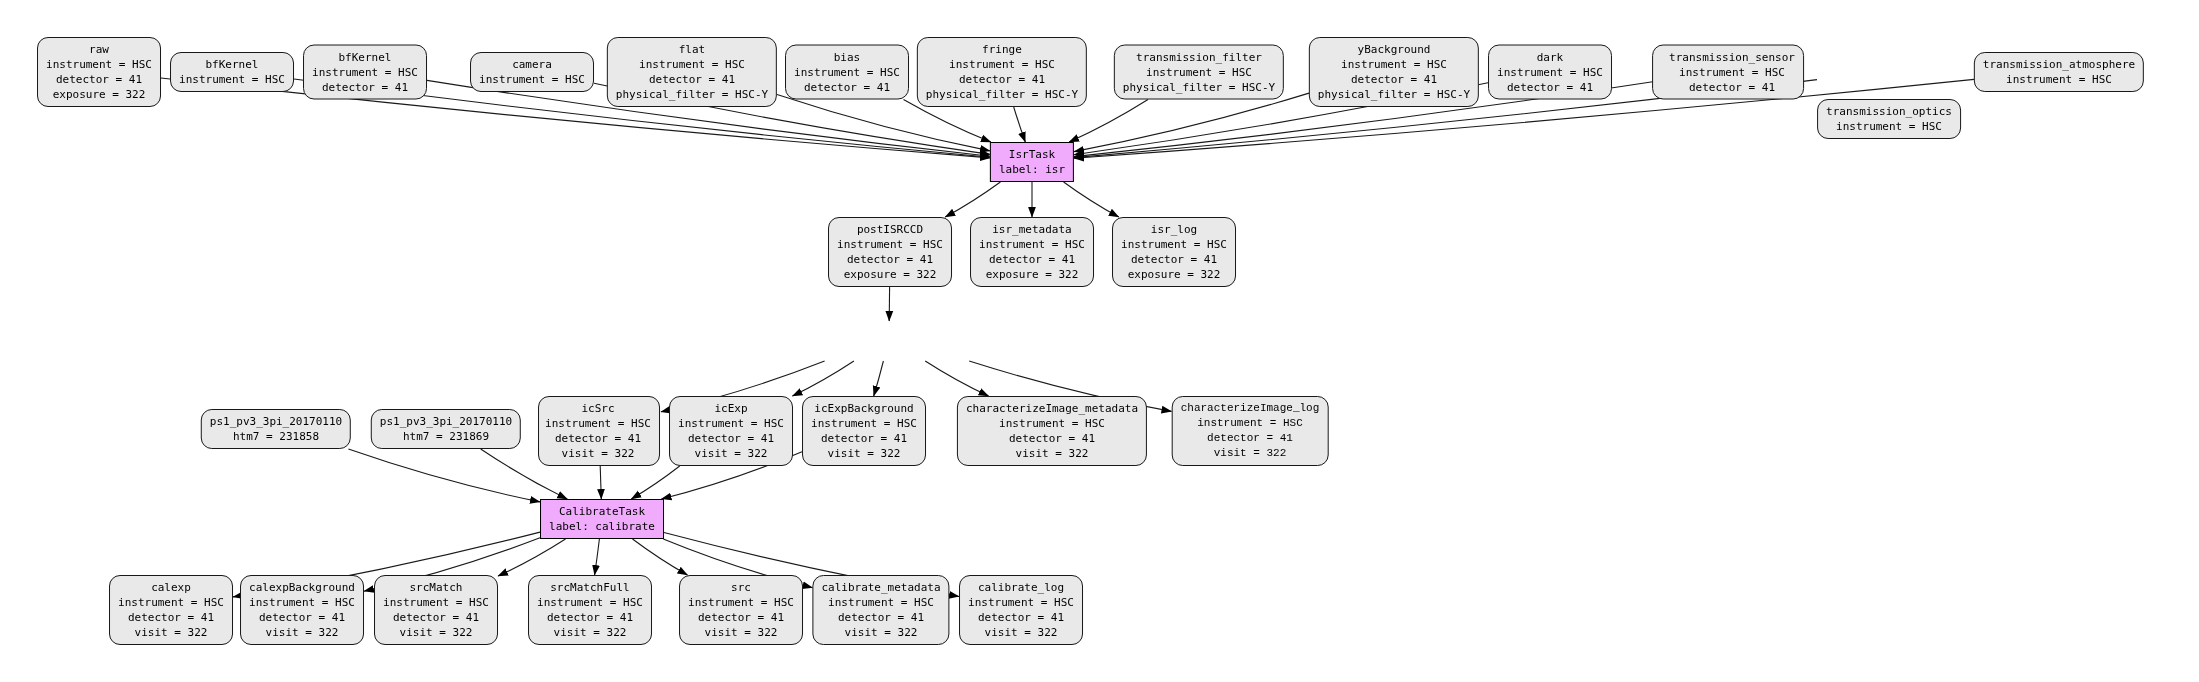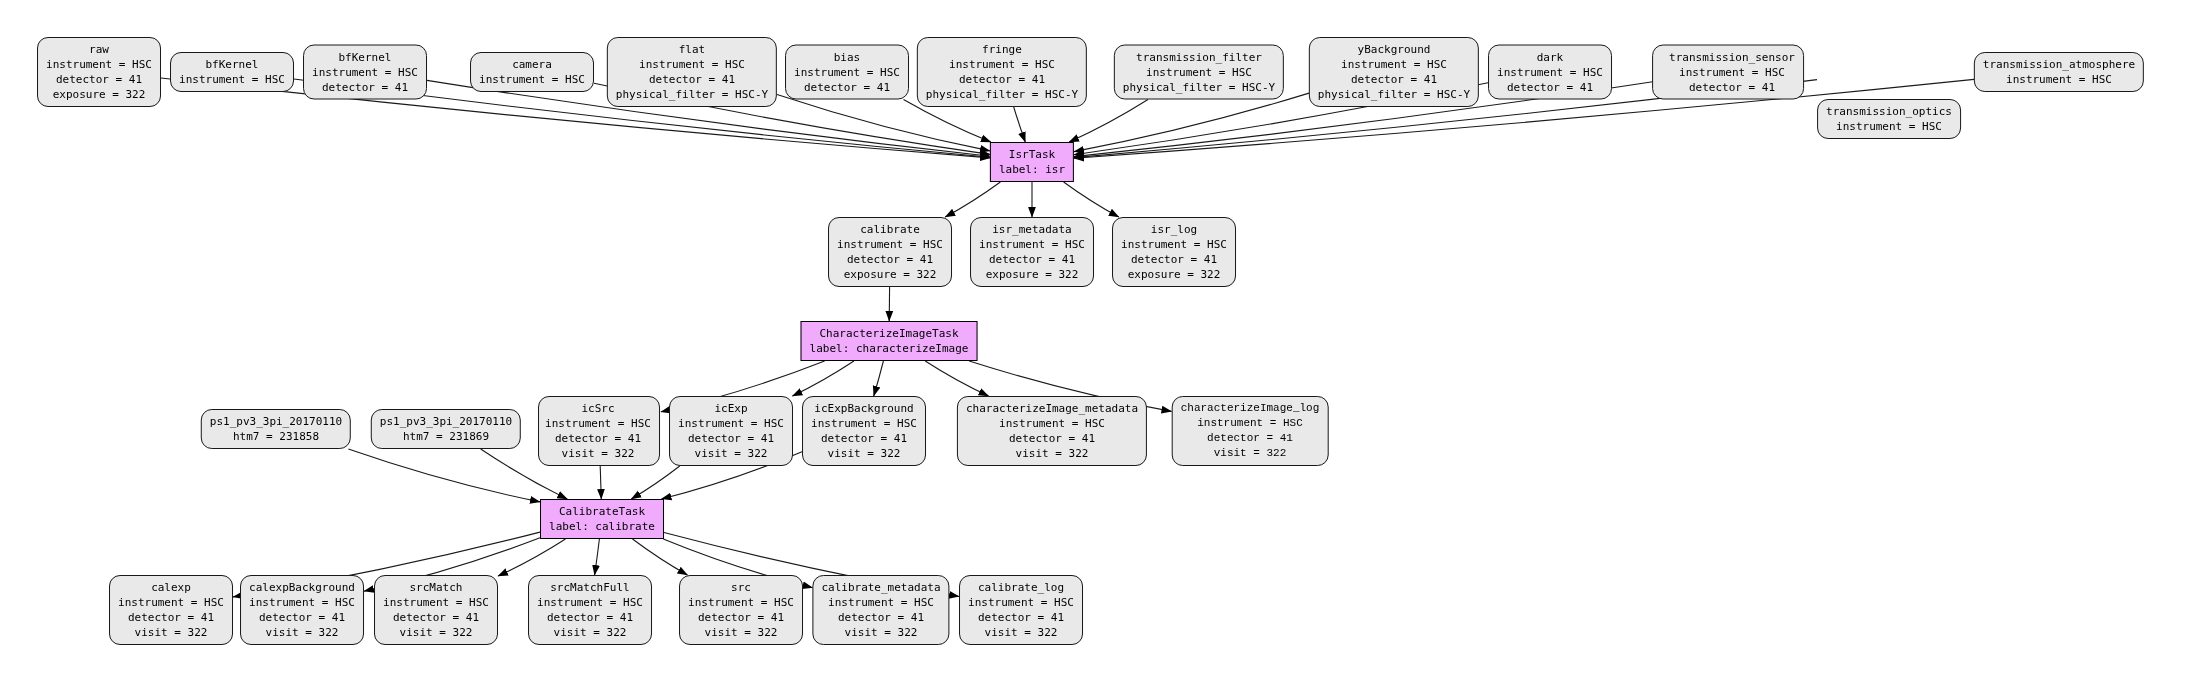--- a/index.html
+++ b/index.html
@@ -94,24 +94,23 @@
       <div class="node dataset" style="left: 692px; top: 72px;"><div class="node-line node-title">flat</div><div class="node-line">instrument = HSC</div><div class="node-line">detector = 41</div><div class="node-line">physical_filter = HSC-Y</div></div>
       <div class="node dataset" style="left: 847px; top: 72px;"><div class="node-line node-title">bias</div><div class="node-line">instrument = HSC</div><div class="node-line">detector = 41</div></div>
       <div class="node dataset" style="left: 1002px; top: 72px;"><div class="node-line node-title">fringe</div><div class="node-line">instrument = HSC</div><div class="node-line">detector = 41</div><div class="node-line">physical_filter = HSC-Y</div></div>
       <div class="node dataset" style="left: 1199px; top: 72px;"><div class="node-line node-title">transmission_filter</div><div class="node-line">instrument = HSC</div><div class="node-line">physical_filter = HSC-Y</div></div>
       <div class="node dataset" style="left: 1394px; top: 72px;"><div class="node-line node-title">yBackground</div><div class="node-line">instrument = HSC</div><div class="node-line">detector = 41</div><div class="node-line">physical_filter = HSC-Y</div></div>
       <div class="node dataset" style="left: 1550px; top: 72px;"><div class="node-line node-title">dark</div><div class="node-line">instrument = HSC</div><div class="node-line">detector = 41</div></div>
       <div class="node dataset" style="left: 1728px; top: 72px; padding-left: 16px;"><div class="node-line node-title">transmission_sensor</div><div class="node-line">instrument = HSC</div><div class="node-line">detector = 41</div></div>
       <div class="node dataset" style="left: 1889px; top: 72px; margin-top: 47px;"><div class="node-line node-title">transmission_optics</div><div class="node-line">instrument = HSC</div></div>
       <div class="node dataset" style="left: 2059px; top: 72px;"><div class="node-line node-title">transmission_atmosphere</div><div class="node-line">instrument = HSC</div></div>
       <div class="node task" style="left: 1032px; top: 162px;"><div class="node-line node-title">IsrTask</div><div class="node-line">label: isr</div></div>
-      <div class="node dataset" style="left: 890px; top: 252px;"><div class="node-line node-title">calibrate</div><div class="node-line">instrument = HSC</div><div class="node-line">detector = 41</div><div class="node-line">exposure = 322</div></div>
+      <div class="node dataset" style="left: 890px; top: 252px;"><div class="node-line node-title">postISRCCD</div><div class="node-line">instrument = HSC</div><div class="node-line">detector = 41</div><div class="node-line">exposure = 322</div></div>
       <div class="node dataset" style="left: 1032px; top: 252px;"><div class="node-line node-title">isr_metadata</div><div class="node-line">instrument = HSC</div><div class="node-line">detector = 41</div><div class="node-line">exposure = 322</div></div>
       <div class="node dataset" style="left: 1174px; top: 252px;"><div class="node-line node-title">isr_log</div><div class="node-line">instrument = HSC</div><div class="node-line">detector = 41</div><div class="node-line">exposure = 322</div></div>
-      <div class="node task" style="left: 889px; top: 341px;"><div class="node-line node-title">CharacterizeImageTask</div><div class="node-line">label: characterizeImage</div></div>
       <div class="node dataset" style="left: 276px; top: 429px;"><div class="node-line node-title">ps1_pv3_3pi_20170110</div><div class="node-line">htm7 = 231858</div></div>
       <div class="node dataset" style="left: 446px; top: 429px;"><div class="node-line node-title">ps1_pv3_3pi_20170110</div><div class="node-line">htm7 = 231869</div></div>
       <div class="node dataset" style="left: 599px; top: 431px; padding-left: 6px;"><div class="node-line node-title">icSrc</div><div class="node-line">instrument = HSC</div><div class="node-line">detector = 41</div><div class="node-line">visit = 322</div></div>
       <div class="node dataset" style="left: 731px; top: 431px;"><div class="node-line node-title">icExp</div><div class="node-line">instrument = HSC</div><div class="node-line">detector = 41</div><div class="node-line">visit = 322</div></div>
       <div class="node dataset" style="left: 864px; top: 431px;"><div class="node-line node-title">icExpBackground</div><div class="node-line">instrument = HSC</div><div class="node-line">detector = 41</div><div class="node-line">visit = 322</div></div>
       <div class="node dataset" style="left: 1052px; top: 431px;"><div class="node-line node-title">characterizeImage_metadata</div><div class="node-line">instrument = HSC</div><div class="node-line">detector = 41</div><div class="node-line">visit = 322</div></div>
       <div class="node dataset" style="left: 1250px; top: 431px; font-family: Liberation Mono, monospace;"><div class="node-line node-title">characterizeImage_log</div><div class="node-line">instrument = HSC</div><div class="node-line">detector = 41</div><div class="node-line">visit = 322</div></div>
       <div class="node task" style="left: 602px; top: 519px;"><div class="node-line node-title">CalibrateTask</div><div class="node-line">label: calibrate</div></div>
       <div class="node dataset" style="left: 171px; top: 610px;"><div class="node-line node-title">calexp</div><div class="node-line">instrument = HSC</div><div class="node-line">detector = 41</div><div class="node-line">visit = 322</div></div>
       <div class="node dataset" style="left: 302px; top: 610px;"><div class="node-line node-title">calexpBackground</div><div class="node-line">instrument = HSC</div><div class="node-line">detector = 41</div><div class="node-line">visit = 322</div></div>

